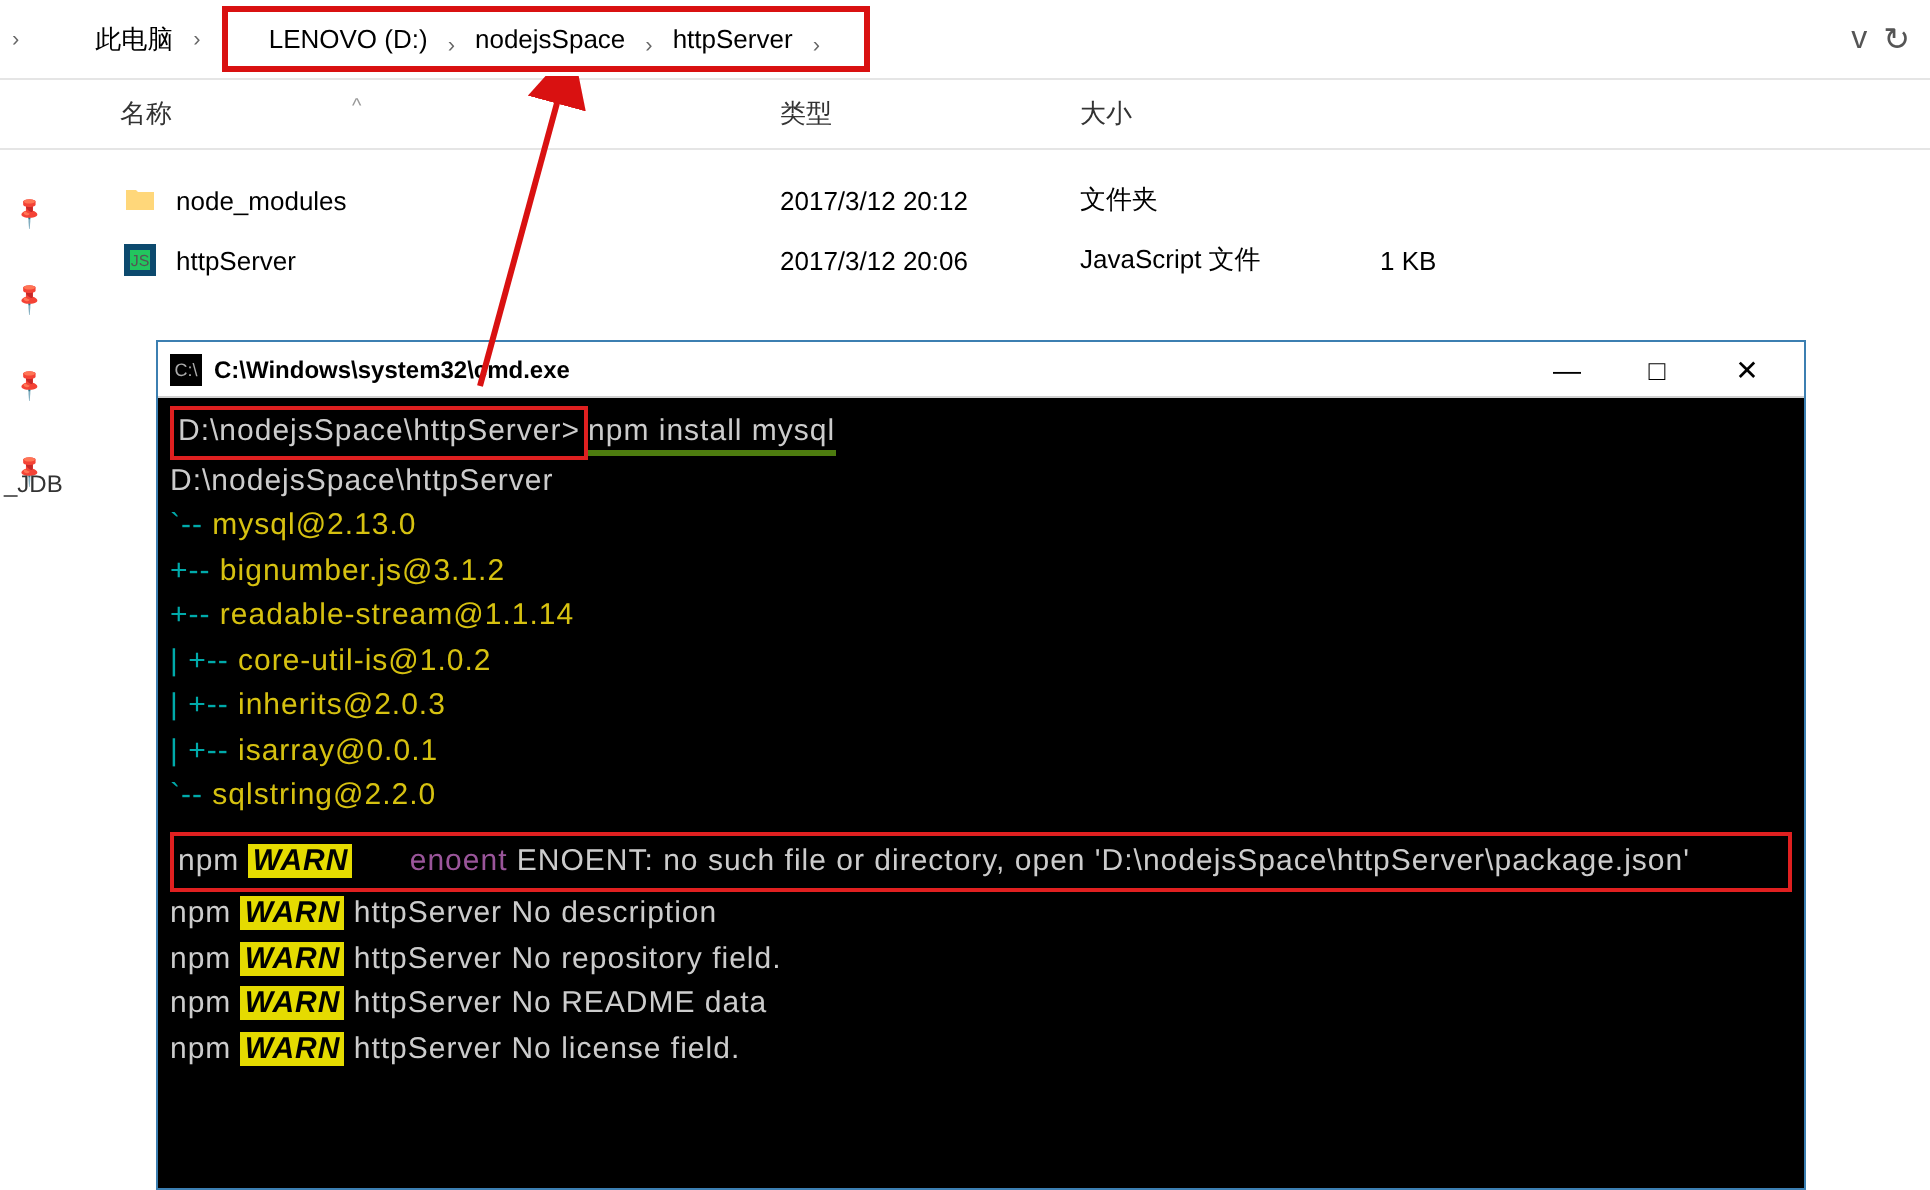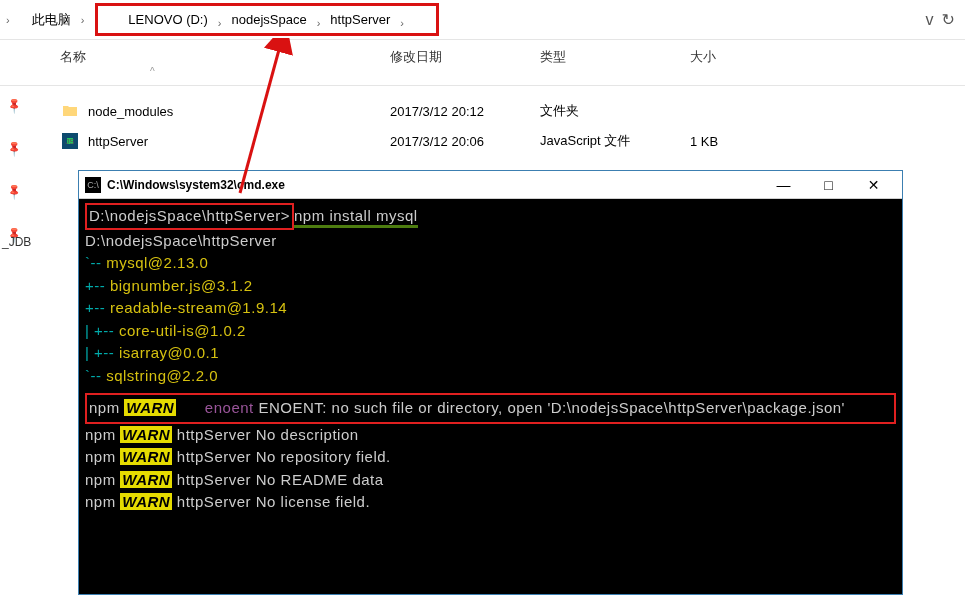--- a/index.html
+++ b/index.html
@@ -2,36 +2,36 @@
 <html><head>
   <meta charset="utf-8">
   <style>
     * { margin: 0; padding: 0; box-sizing: border-box; font-family: "Microsoft YaHei", "Segoe UI", Arial, sans-serif; }
     body { background: #fff; width: 965px; height: 595px; overflow: hidden; position: relative; }
     
     .explorer { background: #fff; }
     .breadcrumb-bar { display: flex; align-items: center; padding: 5px 0; border-bottom: 1px solid #e5e5e5; height: 40px; }
     .breadcrumb-separator { margin: 0 6px; color: #666; font-size: 11px; }
     .breadcrumb-item { font-size: 13px; color: #000; padding: 2px 4px; cursor: pointer; }
-    .this-pc { margin-left: 12px; }
-    .breadcrumb-highlight { border: 3px solid #d91111; padding: 4px 26px; display: flex; align-items: flex-end; margin-left: 5px; }
+    .this-pc { margin-left: 28px; }
+    .breadcrumb-highlight { border: 3px solid #d91111; padding: 4px 16px; display: flex; align-items: flex-end; margin-left: 5px; }
     .nav-right { margin-left: auto; display: flex; align-items: center; padding-right: 10px; gap: 8px; color: #555; }
     
     .columns-header { display: flex; padding: 8px 60px 8px 60px; border-bottom: 1px solid #e5e5e5; font-size: 13px; color: #333; }
-    .col-name { width: 330px; display: flex; align-items: flex-start; flex-direction: column; }
+    .col-name { width: 330px; display: flex; align-items: flex-start; }
     .col-date { width: 150px; }
     .col-type { width: 150px; }
     .col-size { width: 100px; }
     .sort-indicator { margin-left: 90px; font-size: 10px; color: #999; }
     
     .file-list { padding: 10px 0; }
     .file-row { display: flex; padding: 5px 60px; font-size: 13px; align-items: center; }
     .file-icon { width: 20px; height: 20px; margin-right: 8px; display: inline-flex; align-items: center; justify-content: center; }
     .folder-icon svg { fill: #ffd77a; }
-    .js-icon { background: #22c55e; border: 5px solid #0c4a6e; font-size: 8px; color: #555; width: 16px; height: 16px; display: flex; align-items: center; justify-content: center; }
+    .js-icon { background: #22c55e; border: 3px solid #0c4a6e; font-size: 8px; color: #555; width: 16px; height: 16px; display: flex; align-items: center; justify-content: center; }
     
     .left-pins { position: absolute; left: 8px; top: 100px; display: flex; flex-direction: column; gap: 30px; }
     .pin { color: #0b7dda; font-size: 11px; transform: rotate(-45deg); }
     .left-label { position: absolute; left: 2px; top: 235px; font-size: 12px; color: #333; }
     
     .annotation-arrow { position: absolute; left: 230px; top: 38px; pointer-events: none; z-index: 5; }
     
     .cmd-window { position: absolute; left: 78px; top: 170px; width: 825px; height: 425px; border: 1px solid #3c7fb1; background: #fff; }
     .cmd-titlebar { background: #fff; height: 28px; display: flex; align-items: center; padding: 0 6px; border-bottom: 1px solid #d0d0d0; }
     .cmd-icon { width: 16px; height: 16px; background: #000; display: flex; align-items: center; justify-content: center; margin-right: 6px; font-size: 9px; color: #aaa; }
@@ -67,21 +67,20 @@
       <span>v</span>
       <span>↻</span>
     </div>
   </div>
 
   <div class="columns-header">
     <div class="col-name">
       <span>名称</span>
       <span class="sort-indicator">^</span>
     </div>
-    <div class="col-date">修改日期</div>
     <div class="col-type">类型</div>
     <div class="col-size">大小</div>
   </div>
 
   <div class="file-list">
     <div class="file-row">
       <span class="file-icon folder-icon">
         <svg width="16" height="16" viewBox="0 0 16 16">
             <path d="M1 3 h5 l1 1 h8 v9 h-14 z"></path>
           </svg>
@@ -129,22 +128,23 @@
       <span class="cmd-ctrl">□</span>
       <span class="cmd-ctrl close">✕</span>
     </div>
   </div>
   <div class="cmd-body">
     <div><span class="cmd-prompt-highlight">D:\nodejsSpace\httpServer&gt;</span><span class="cmd-command-underline">npm install mysql</span></div>
     <div>D:\nodejsSpace\httpServer</div>
     <div id="pkg-list">
         <div><span class="tree-char">`-- </span><span class="pkg-yellow">mysql@2.13.0</span></div>
         <div><span class="tree-char">  +-- </span><span class="pkg-yellow">bignumber.js@3.1.2</span></div>
-        <div><span class="tree-char">  +-- </span><span class="pkg-yellow">readable-stream@1.9.14</span></div>
+        <div><span class="tree-char">  +-- </span><span class="pkg-yellow">readable-stream@1.1.14</span></div>
         <div><span class="tree-char">  | +-- </span><span class="pkg-yellow">core-util-is@1.0.2</span></div>
+        <div><span class="tree-char">  | +-- </span><span class="pkg-yellow">inherits@2.0.3</span></div>
         <div><span class="tree-char">  | +-- </span><span class="pkg-yellow">isarray@0.0.1</span></div>
         <div><span class="tree-char">  `-- </span><span class="pkg-yellow">sqlstring@2.2.0</span></div>
       </div>
     <div class="warn-box">
       <span>npm</span> <span class="warn-text">WARN</span> <span class="pkg-purple">enoent</span><span> ENOENT: no such file or directory, open 'D:\nodejsSpace\httpServer\package.json'</span>
     </div>
     <div id="warn-list">
         <div><span>npm</span> <span class="warn-text">WARN</span><span> httpServer No description</span></div>
         <div><span>npm</span> <span class="warn-text">WARN</span><span> httpServer No repository field.</span></div>
         <div><span>npm</span> <span class="warn-text">WARN</span><span> httpServer No README data</span></div>

